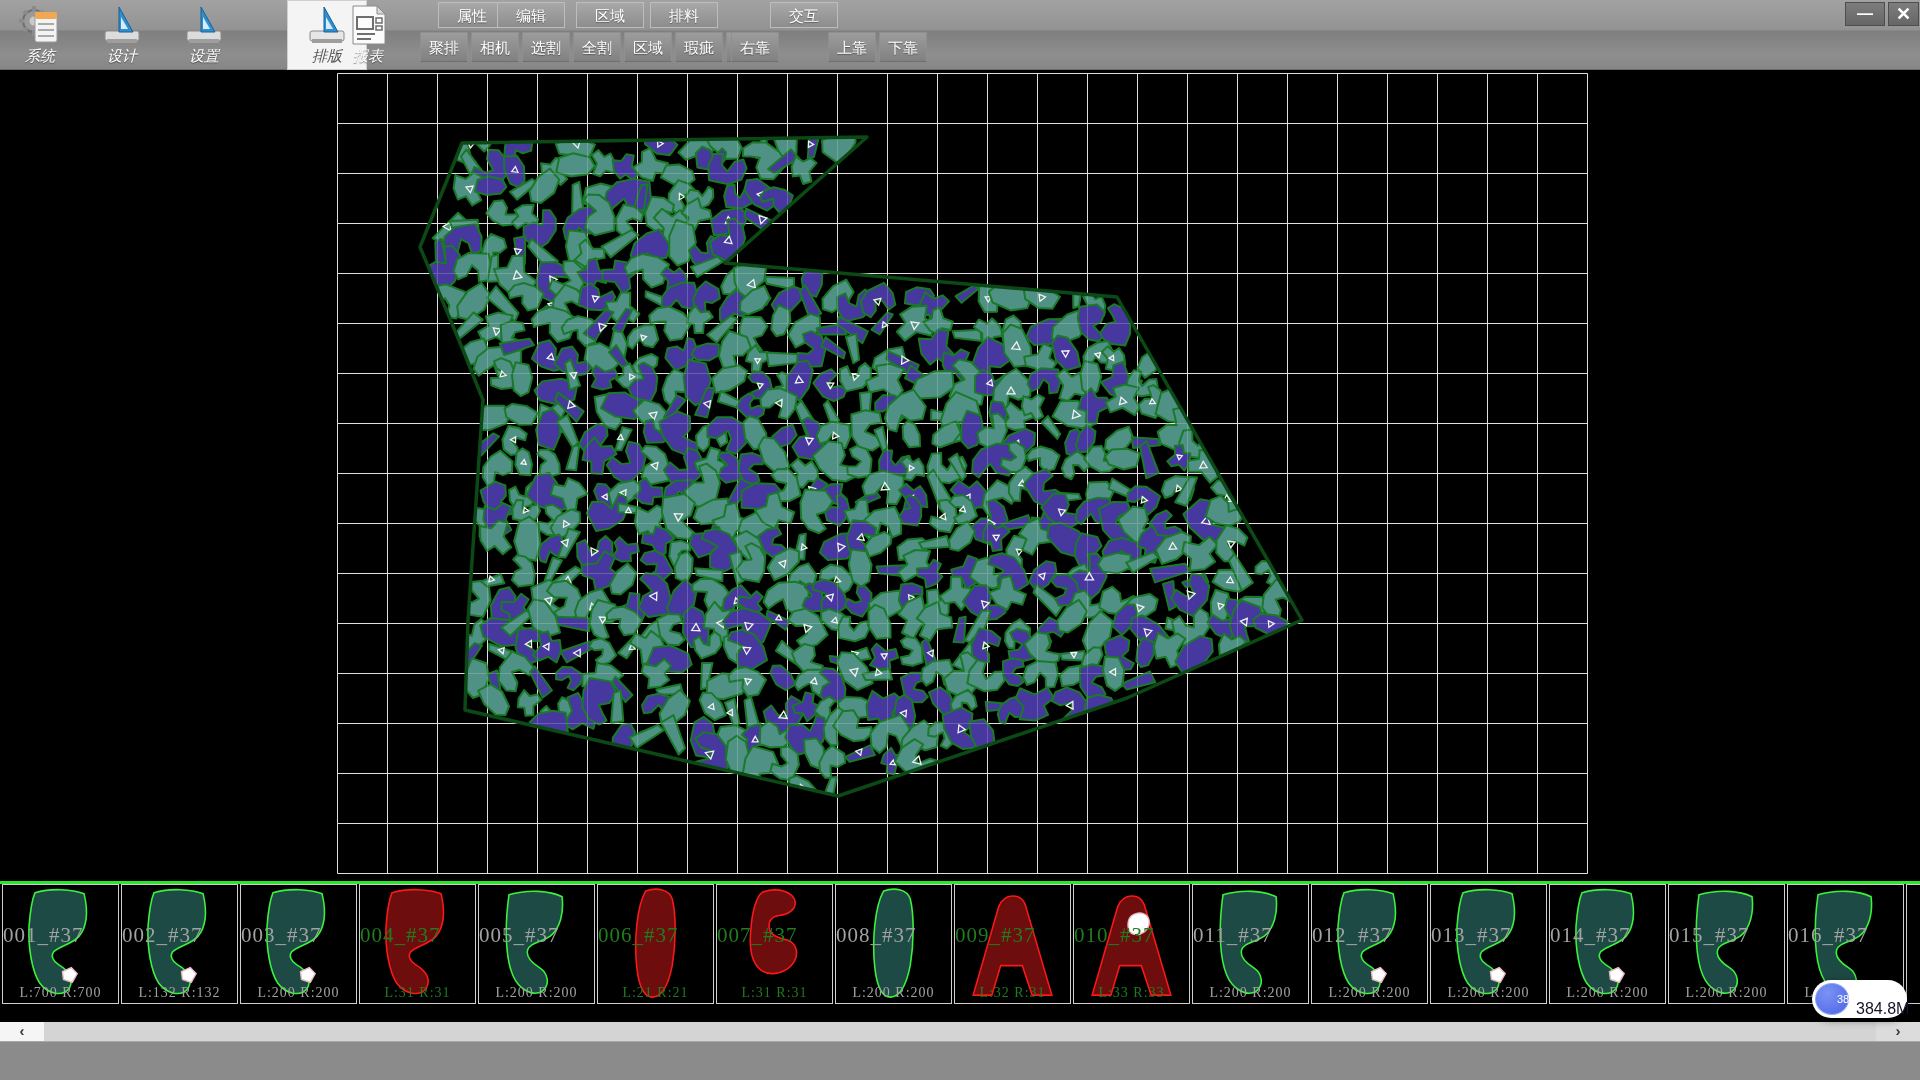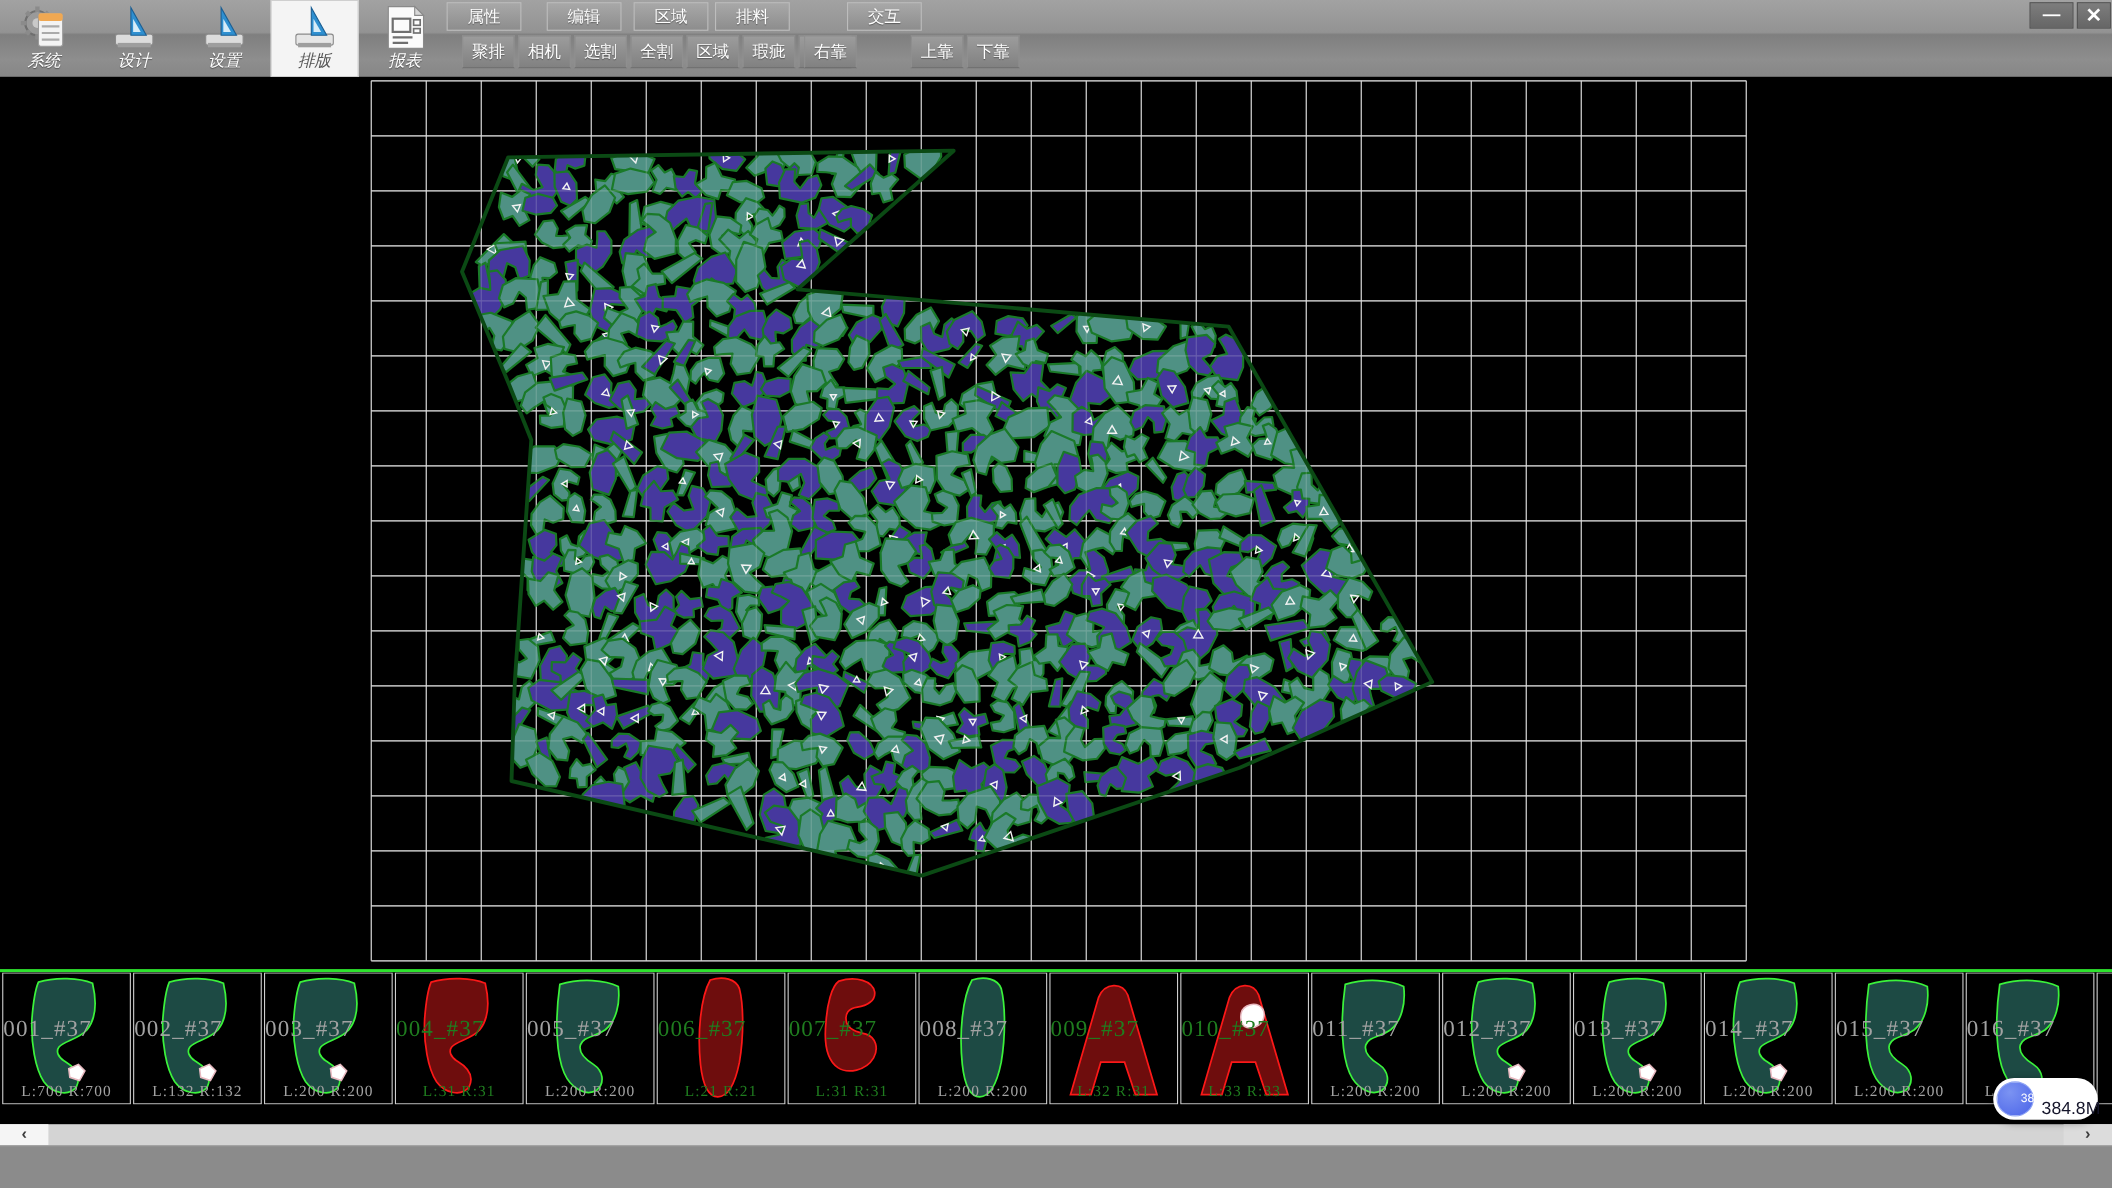--- a/index.html
+++ b/index.html
@@ -7,21 +7,21 @@
        font-family:"Liberation Sans",sans-serif;-webkit-font-smoothing:antialiased;}
 
   
   .titlebar{position:absolute;left:0;top:0;width:1920px;height:70px;
     background:linear-gradient(180deg,#a2a2a2 0%,#939393 42%,#7f7f7f 45%,#8e8e8e 78%,#868686 100%);
     box-shadow:inset 0 -1px 0 #6a6a6a;}
   .tool-big{position:absolute;top:0;height:70px;width:80px;display:flex;flex-direction:column;
     align-items:center;justify-content:flex-start;cursor:default;font-style:italic;}
   .tool-big .ticon{margin-top:3px;width:46px;height:44px;}
   .tool-big .tlabel{font-size:15px;color:#fff;text-shadow:0 1px 1px rgba(0,0,0,.45);line-height:18px;}
-  .tool-big.active{background:#f4f4f4;box-shadow:inset 0 0 0 1px #cfcfcf;}
+  .tool-big.active{background:#f4f4f4;box-shadow:inset 0 0 0 1px #cfcfcf;margin-left:41px;}
   .tool-big.active .tlabel{color:#555;text-shadow:none;}
 
   .menu-tab{position:absolute;top:2px;height:26px;width:68px;line-height:26px;text-align:center;
     color:#fff;font-size:15px;text-shadow:0 1px 1px rgba(0,0,0,.4);
     background:linear-gradient(180deg,#a8a8a8,#8d8d8d);border:1px solid #bdbdbd;box-sizing:border-box;}
   .cmd-btn{position:absolute;top:32px;height:30px;width:48px;line-height:30px;text-align:center;
     color:#fff;font-size:15px;text-shadow:0 1px 1px rgba(0,0,0,.4);
     background:linear-gradient(180deg,#9c9c9c,#818181);border:1px solid #8f8f8f;border-bottom-color:#6f6f6f;box-sizing:border-box;}
 
   .win-btn{position:absolute;top:2px;height:24px;background:linear-gradient(180deg,#7d7d7d,#666);
@@ -130,21 +130,21 @@
         <path d="M32,3 L32,11 L40,11 Z" fill="#d8d8d8" stroke="#8a8a8a"></path>
         <rect x="12" y="14" width="16" height="12" fill="none" stroke="#6f6f6f" stroke-width="2"></rect>
         <rect x="31" y="15" width="6" height="5" fill="none" stroke="#6f6f6f" stroke-width="1.5"></rect>
         <rect x="31" y="23" width="6" height="4" fill="none" stroke="#6f6f6f" stroke-width="1.5"></rect>
         <line x1="12" y1="31" x2="30" y2="31" stroke="#6f6f6f" stroke-width="2"></line>
         <line x1="12" y1="36" x2="26" y2="36" stroke="#6f6f6f" stroke-width="2"></line>
       </svg>
       <div class="tlabel">报表</div>
     </div>
 
-    <div class="menu-tab" style="left:406px">属性</div>
+    <div class="menu-tab" style="left:438px">属性</div>
     <div class="menu-tab" style="left:497px">编辑</div>
     <div class="menu-tab" style="left:576px">区域</div>
     <div class="menu-tab" style="left:650px">排料</div>
     <div class="menu-tab" style="left:770px">交互</div>
 
     <div class="cmd-btn" style="left:420px">聚排</div>
     <div class="cmd-btn" style="left:471px">相机</div>
     <div class="cmd-btn" style="left:522px">选割</div>
     <div class="cmd-btn" style="left:573px">全割</div>
     <div class="cmd-btn" style="left:624px">区域</div>

